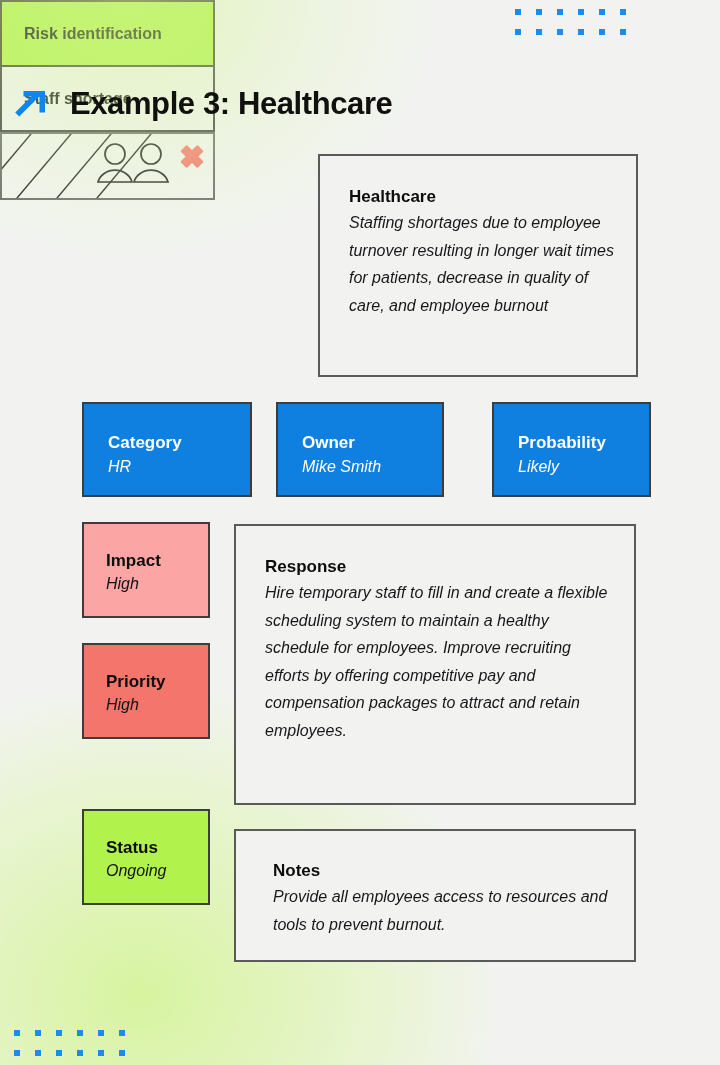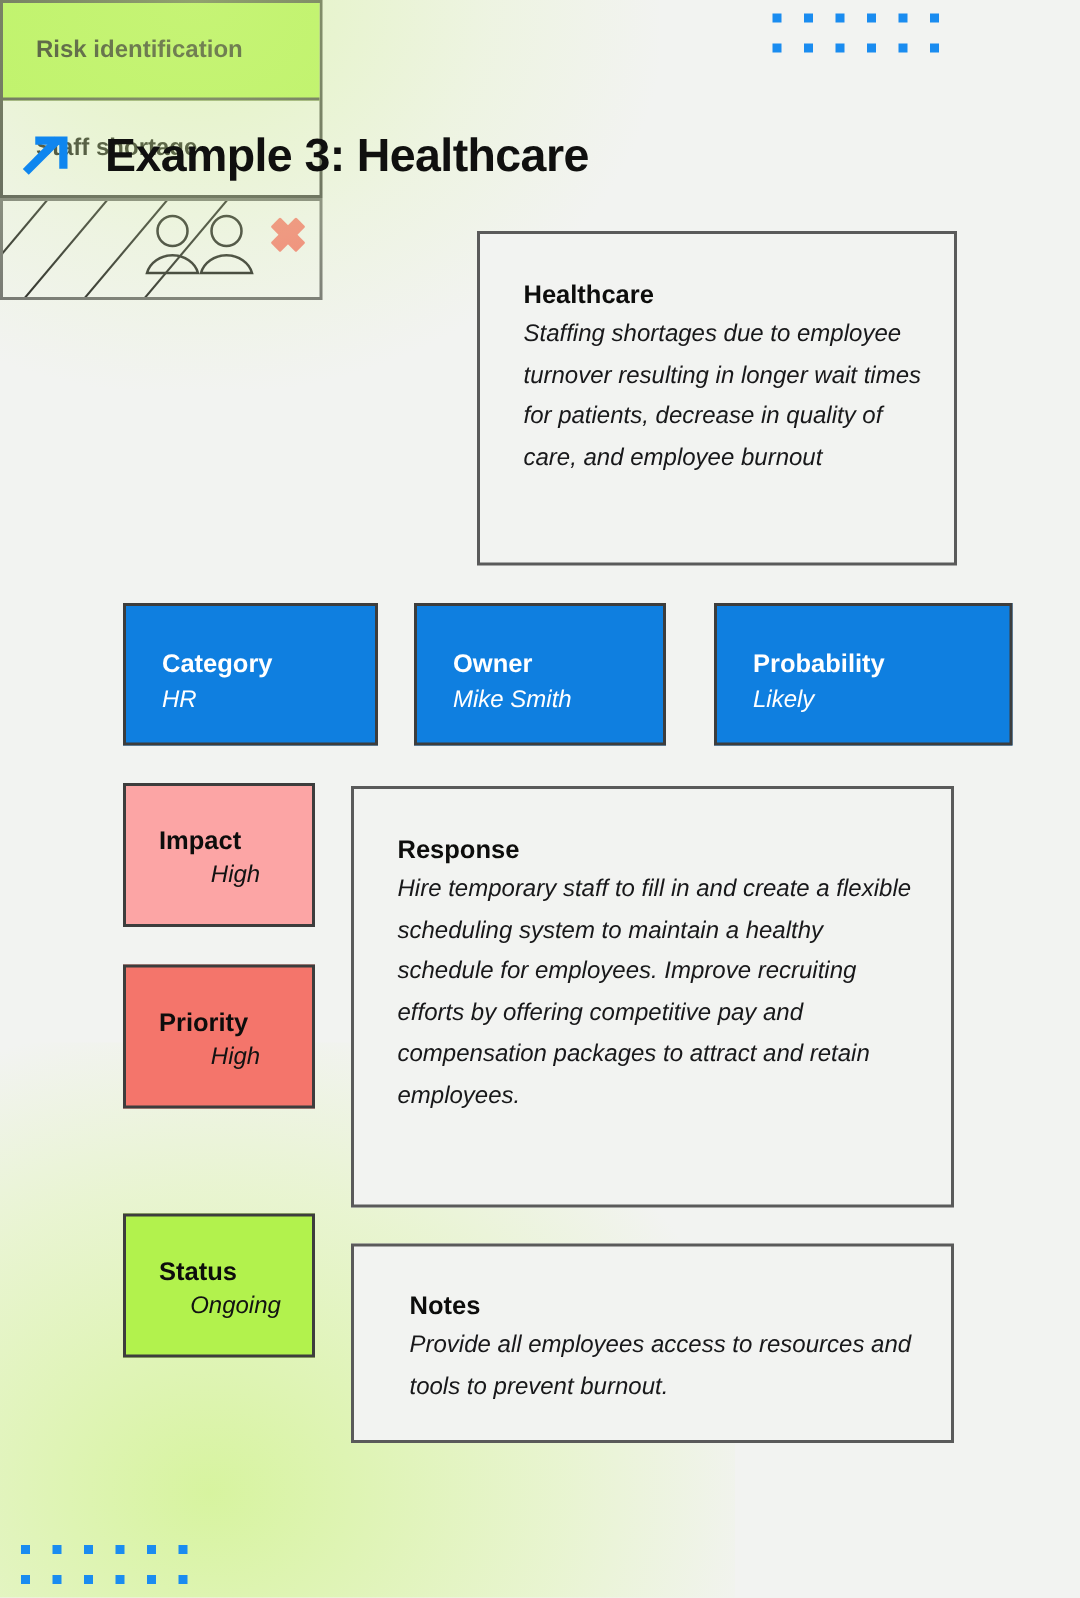--- a/index.html
+++ b/index.html
@@ -151,42 +151,41 @@
     line-height: 1.35;
   }
   .meta-box .meta-value {
     font-size: 16px;
     font-style: italic;
     color: #ffffff;
     line-height: 1.5;
   }
   #meta-category { left: 82px;  top: 402px; width: 170px; height: 95px; }
   #meta-owner    { left: 276px; top: 402px; width: 168px; height: 95px; }
-  #meta-probability { left: 476px; top: 402px; width: 199px; height: 95px; }
+  #meta-probability { left: 492px; top: 402px; width: 159px; height: 95px; }
 
   
   .chip {
     position: absolute;
     left: 82px;
     width: 128px;
     border: 2px solid #3d3d3d;
     padding: 26px 0 0 22px;
   }
   .chip .chip-label {
     font-size: 17px;
     font-weight: bold;
     color: #0d0d0c;
     line-height: 1.3;
   }
   .chip .chip-value {
     font-size: 16px;
     font-style: italic;
     color: #121212;
     line-height: 1.5;
-    text-align: center;
   }
   #chip-impact   { top: 522px; height: 96px; background: #fca5a5; }
   #chip-priority { top: 643px; height: 96px; background: #f4756b; }
   #chip-status   { top: 765px; height: 96px; background: #b2f24d; margin-top: 44px; }
 
   
   #description-card { left: 318px; top: 154px; width: 320px; height: 223px; padding: 30px 22px 0 29px; }
   #response-card    { left: 234px; top: 524px; width: 402px; height: 281px; padding: 30px 20px 0 29px; }
   #notes-card       { left: 234px; top: 829px; width: 402px; height: 133px; padding: 29px 20px 0 37px; }
 

